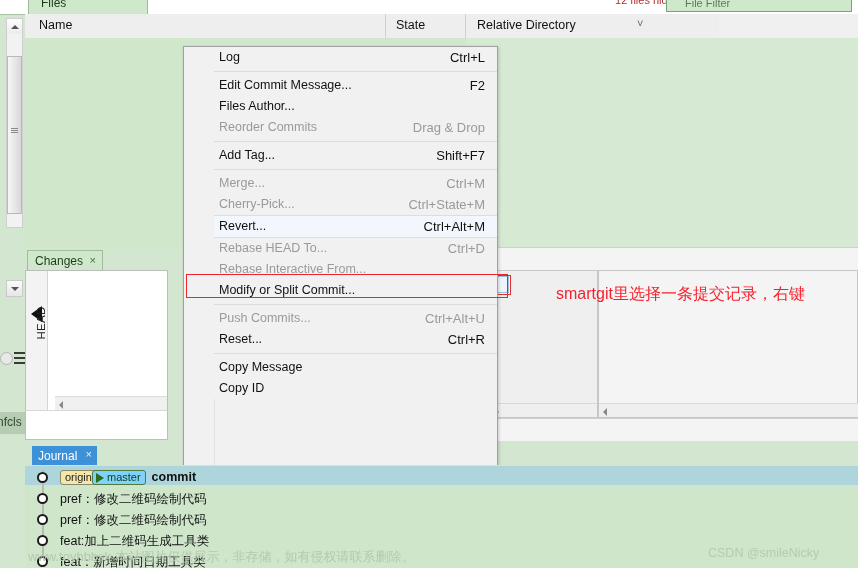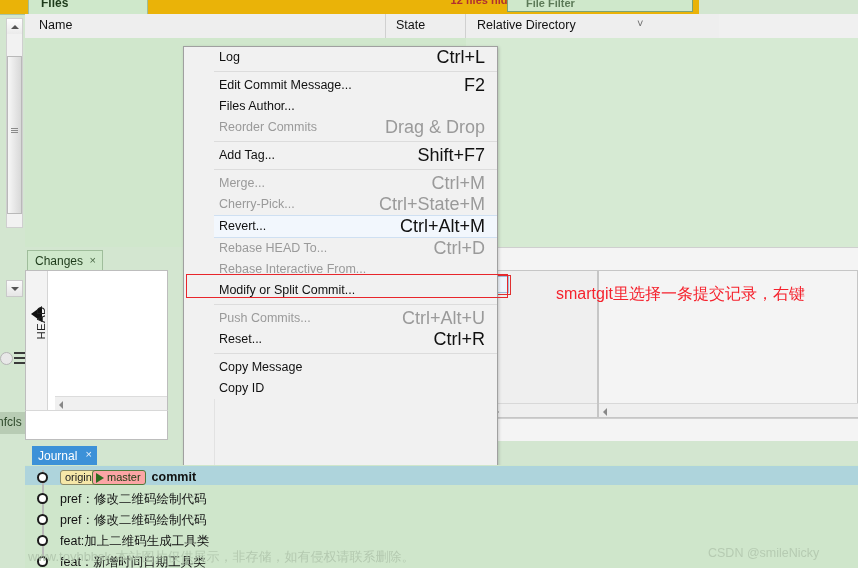--- a/index.html
+++ b/index.html
@@ -7,21 +7,21 @@
     width:858px;height:568px;overflow:hidden;position:relative;
     font-family:"Liberation Sans","DejaVu Sans",sans-serif;
     font-size:12px;color:#000;background:#cfe3cc;
   }
   .abs{position:absolute;}
 
   
   #app-bg{left:0;top:0;width:858px;height:568px;background:#d3e6d0;}
 
   
-  #top-strip{left:0;top:0;width:699px;height:14px;background:#eab308;border-bottom:1px solid #a9c4a5;font-weight:bold;}
+  #top-strip{left:0;top:0;width:858px;height:14px;background:#ffffff;border-bottom:1px solid #a9c4a5;}
   #files-tab{left:28px;top:-8px;width:120px;height:22px;background:#cfe8cb;border:1px solid #9fbd9b;border-bottom:none;
              font-size:12px;color:#1d3a1a;padding:3px 0 0 12px;box-sizing:border-box;}
   #hidden-lbl{right:172px;top:-6px;color:#b03030;font-size:11px;}
   #filter-box{right:6px;top:-6px;width:186px;height:18px;background:#cfe8cb;border:1px solid #7ba276;
               color:#5c7a58;font-size:11px;padding:2px 0 0 18px;box-sizing:border-box;}
 
   
   #files-header{left:25px;top:14px;width:833px;height:24px;background:#eeeeee;border-bottom:1px solid #c3c3c3;}
   .col-h{position:absolute;top:4px;font-size:12.5px;color:#111;}
   .col-sep{position:absolute;top:0;width:1px;height:24px;background:#d0d0d0;}
@@ -74,37 +74,37 @@
   #focus-red{left:497px;top:275px;width:14px;height:20px;border:1px solid #e03030;box-sizing:border-box;}
 
   
   #ctx{left:183px;top:46px;width:315px;height:420px;background:#f1f1f1;border:1px solid #a0a0a0;box-sizing:border-box;
        box-shadow:1px 1px 3px rgba(0,0,0,.18);}
   #ctx-gutter{position:absolute;left:0;top:0;width:30px;height:100%;background:#f1f1f1;border-right:1px solid #e2e2e2;}
   #ctx-list{position:absolute;left:30px;top:0;right:0;background:#f1f1f1;}
   .mi{position:relative;height:21px;line-height:21px;padding:0 12px 0 5px;font-size:12.5px;color:#111;
       display:flex;justify-content:space-between;white-space:nowrap;}
   .mi.dis{color:#9a9a9a;}
-  .mi .acc{color:inherit;font-size:18px;}
+  .mi .acc{color:inherit;font-size:13px;}
   .mi.sel{background:#f2f7fd;border-top:1px solid #cfe0f2;border-bottom:1px solid #cfe0f2;}
   .sepline{height:0;border-top:1px solid #dcdcdc;margin:3px 0;}
   #ctx-hl{left:186px;top:274px;width:322px;height:24px;border:1.5px solid #e8262b;box-sizing:border-box;pointer-events:none;}
 
   
   #journal-tab{left:32px;top:446px;width:65px;height:26px;background:#3c91d8;color:#fff;font-size:12px;
                padding:3px 0 0 6px;box-sizing:border-box;}
   #journal-tab-x{position:absolute;right:5px;top:2px;color:#eaf3fb;font-size:11px;}
   #journal-body{left:25px;top:465px;width:833px;height:103px;background:#cfe6cb;}
   #jrow0{left:25px;top:466px;width:833px;height:19px;background:#aed4dc;}
   #jline{left:42px;top:470px;width:2px;height:96px;background:#b9b9b9;}
   .jbullet{position:absolute;left:37px;width:11px;height:11px;border-radius:50%;background:#fff;border:2px solid #1b1b1b;box-sizing:border-box;}
   .jtext{position:absolute;left:60px;font-size:12.5px;color:#111;white-space:nowrap;}
   .badge{display:inline-block;font-size:11px;line-height:13px;padding:0 4px;border-radius:3px;vertical-align:middle;}
   .badge-origin{background:#f6e7a8;border:1px solid #8a8a6a;color:#222;}
-  .badge-master{background:#fca5a5;border:1px solid #4f7a3a;color:#1a3a10;margin-left:-8px;padding-left:14px;position:relative;}
+  .badge-master{background:#7dd3fc;border:1px solid #4f7a3a;color:#1a3a10;margin-left:-8px;padding-left:14px;position:relative;}
   .badge-master:before{content:"";position:absolute;left:3px;top:2px;border-top:5px solid transparent;border-bottom:5px solid transparent;border-left:8px solid #2f6b1f;}
   .jcommit{font-weight:bold;margin-left:6px;}
 
   
   #wm-left{left:28px;top:548px;color:#b4c9b0;font-size:13px;white-space:nowrap;}
   #wm-right{left:708px;top:546px;color:#b6cbb2;font-size:12.5px;}
 </style>
 </head>
 <body>
 

